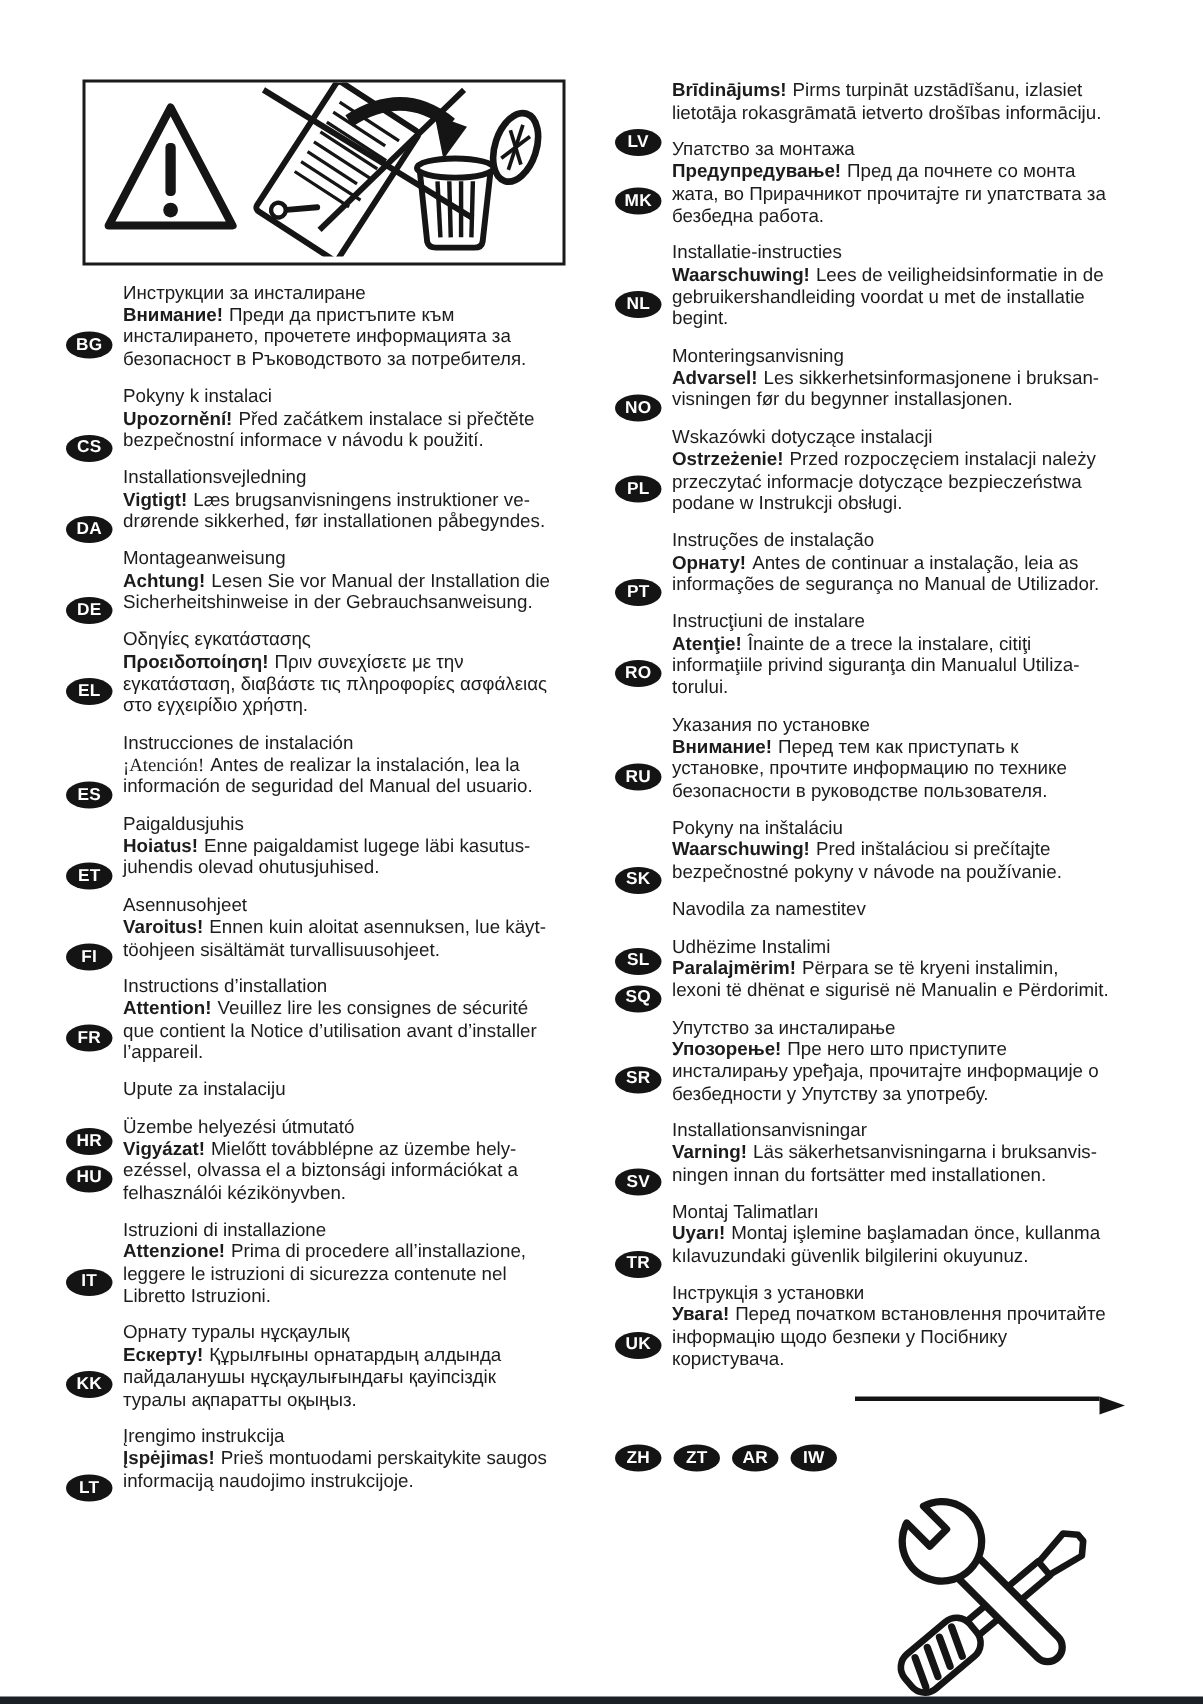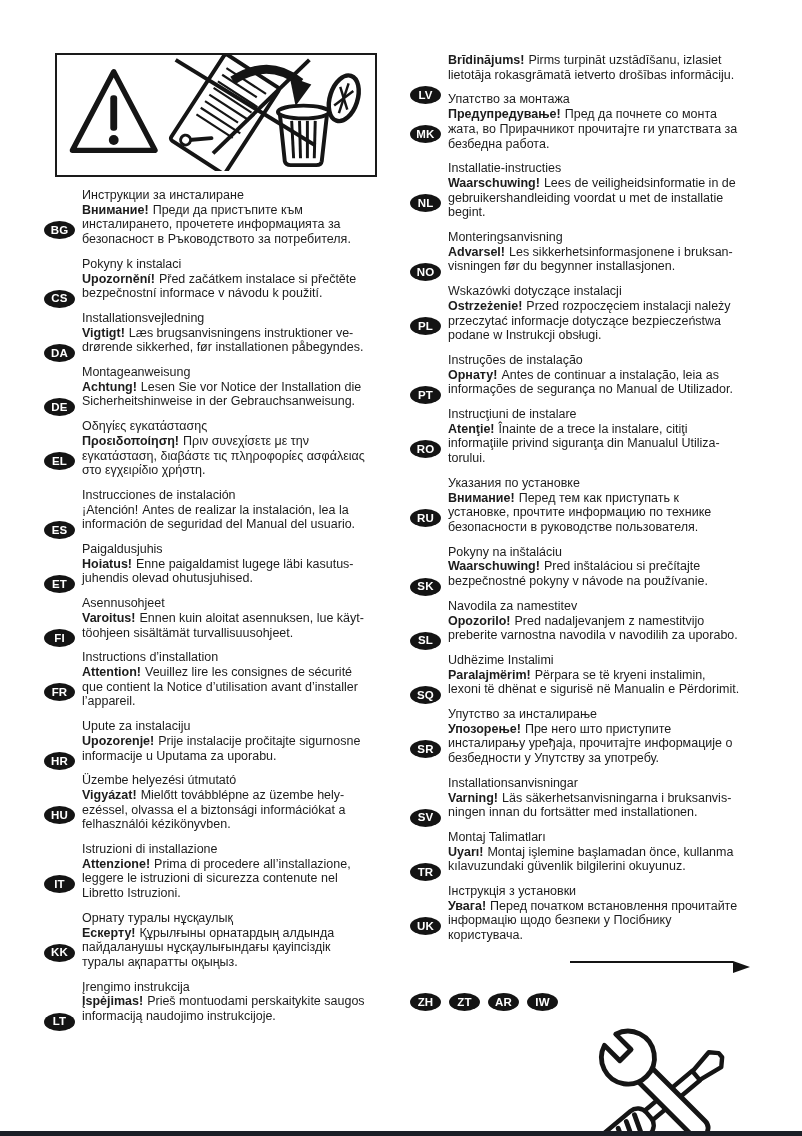--- a/index.html
+++ b/index.html
@@ -24,21 +24,21 @@
     position:absolute; left:0; top:1px;
     width:31px; height:18px; border-radius:50%;
     background:#141414; color:#ffffff;
     display:flex; align-items:center; justify-content:center;
     font-weight:bold; font-size:11.5px; letter-spacing:.2px;margin-top:32px;
   }
   .badge.inline { position:static; display:inline-flex; flex:0 0 auto; margin-right:8px; }
   .title { }
   .bodytext { white-space:pre-line; }
   .warn { font-weight:bold; margin-right:4px; }
-  .warn.nobold { font-weight:normal; }
+  .warn.nobold { font-weight:normal;font-family:Liberation Serif, serif; }
 
   .badge-row { display:flex; align-items:flex-start; margin:18px 0 6px 0; width:340px; }
   .arrow-line { flex:1; height:2.5px; background:#141414; margin-left:4px; }
   .arrow-head { width:0; height:0; border-left:17px solid #141414;
                 border-top:6.5px solid transparent; border-bottom:6.5px solid transparent; }
 
   .tools-wrap { margin:6px 28px 0 auto; width:178px; }
   .bottom-bar { position:absolute; left:0; bottom:0; width:100%; height:5px; background:#1b1f26; }
 </style>
 </head>
@@ -123,21 +123,21 @@
   </div>
         <div class="section">
     <span class="badge">DA</span>
     <div class="title">Installationsvejledning</div>
     <div class="bodytext"><b class="warn">Vigtigt!</b><span class="txt">Læs brugsanvisningens instruktioner ve-
 drørende sikkerhed, før installationen påbegyndes.</span></div>
   </div>
         <div class="section">
     <span class="badge">DE</span>
     <div class="title">Montageanweisung</div>
-    <div class="bodytext"><b class="warn">Achtung!</b><span class="txt">Lesen Sie vor Notice der Installation die
+    <div class="bodytext"><b class="warn">Achtung!</b><span class="txt">Lesen Sie vor Manual der Installation die
 Sicherheitshinweise in der Gebrauchsanweisung.</span></div>
   </div>
         <div class="section">
     <span class="badge">EL</span>
     <div class="title">Οδηγίες εγκατάστασης</div>
     <div class="bodytext"><b class="warn">Προειδοποίηση!</b><span class="txt">Πριν συνεχίσετε με την
 εγκατάσταση, διαβάστε τις πληροφορίες ασφάλειας
 στο εγχειρίδιο χρήστη.</span></div>
   </div>
         <div class="section">
@@ -161,22 +161,20 @@
         <div class="section">
     <span class="badge">FR</span>
     <div class="title">Instructions d’installation</div>
     <div class="bodytext"><b class="warn">Attention!</b><span class="txt">Veuillez lire les consignes de sécurité
 que contient la Notice d’utilisation avant d’installer
 l’appareil.</span></div>
   </div>
         <div class="section">
     <span class="badge">HR</span>
     <div class="title">Upute za instalaciju</div>
-    <div class="bodytext"><b class="warn">Upozorenje!</b><span class="txt">Prije instalacije pročitajte sigurnosne
-informacije u Uputama za uporabu.</span></div>
   </div>
         <div class="section">
     <span class="badge">HU</span>
     <div class="title">Üzembe helyezési útmutató</div>
     <div class="bodytext"><b class="warn">Vigyázat!</b><span class="txt">Mielőtt továbblépne az üzembe hely-
 ezéssel, olvassa el a biztonsági információkat a
 felhasználói kézikönyvben.</span></div>
   </div>
         <div class="section">
     <span class="badge">IT</span>
@@ -257,22 +255,20 @@
   </div>
         <div class="section">
     <span class="badge">SK</span>
     <div class="title">Pokyny na inštaláciu</div>
     <div class="bodytext"><b class="warn">Waarschuwing!</b><span class="txt">Pred inštaláciou si prečítajte
 bezpečnostné pokyny v návode na používanie.</span></div>
   </div>
         <div class="section">
     <span class="badge">SL</span>
     <div class="title">Navodila za namestitev</div>
-    <div class="bodytext"><b class="warn">Opozorilo!</b><span class="txt">Pred nadaljevanjem z namestitvijo
-preberite varnostna navodila v navodilih za uporabo.</span></div>
   </div>
         <div class="section">
     <span class="badge">SQ</span>
     <div class="title">Udhëzime Instalimi</div>
     <div class="bodytext"><b class="warn">Paralajmërim!</b><span class="txt">Përpara se të kryeni instalimin,
 lexoni të dhënat e sigurisë në Manualin e Përdorimit.</span></div>
   </div>
         <div class="section">
     <span class="badge">SR</span>
     <div class="title">Упутство за инсталирање</div>

